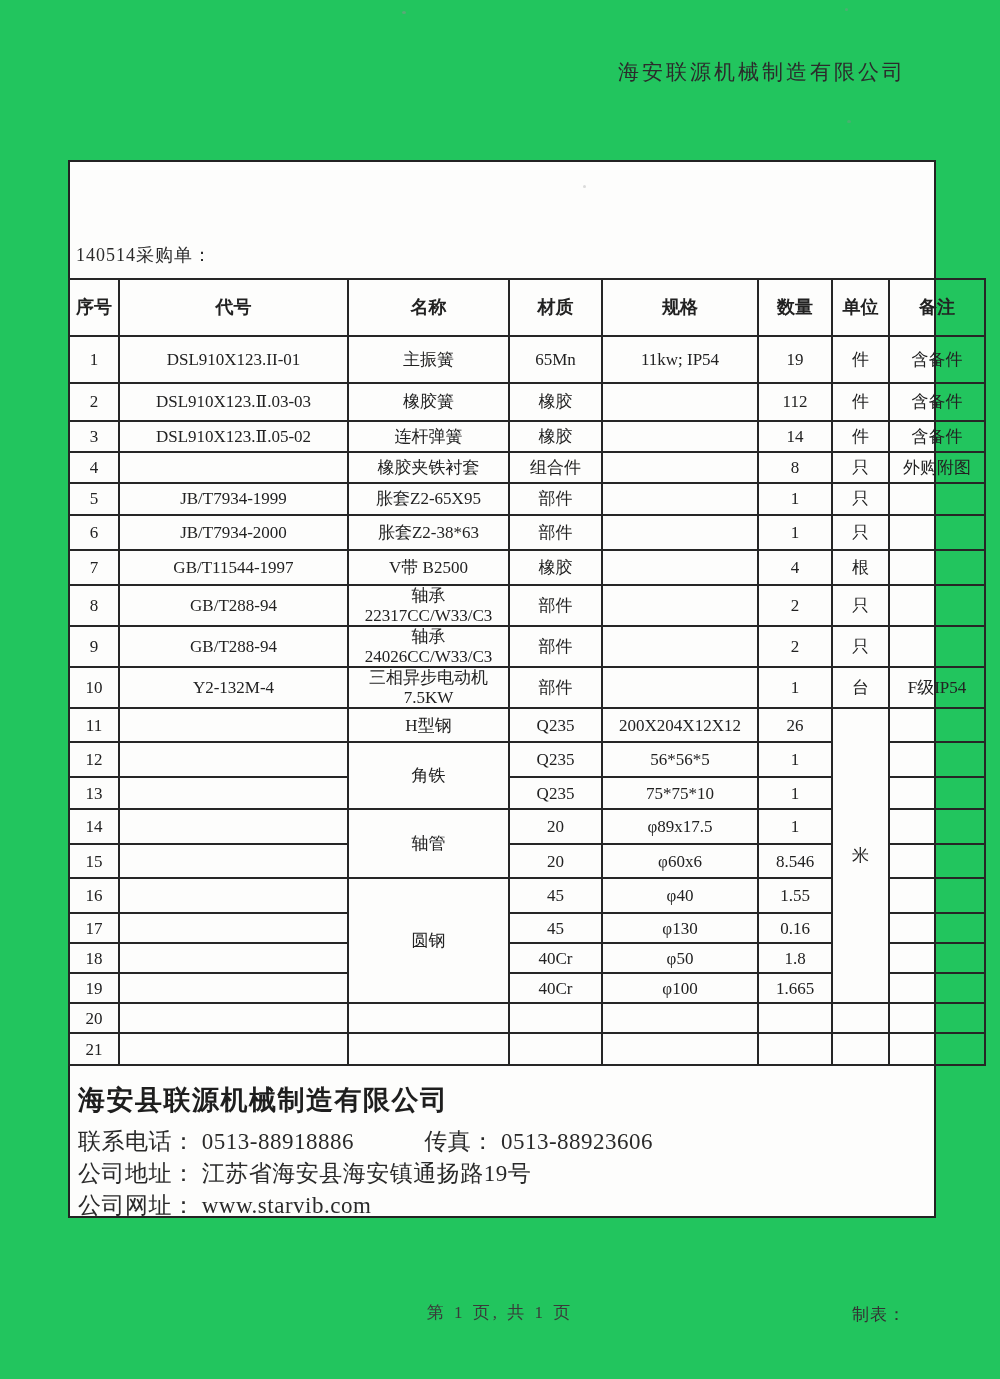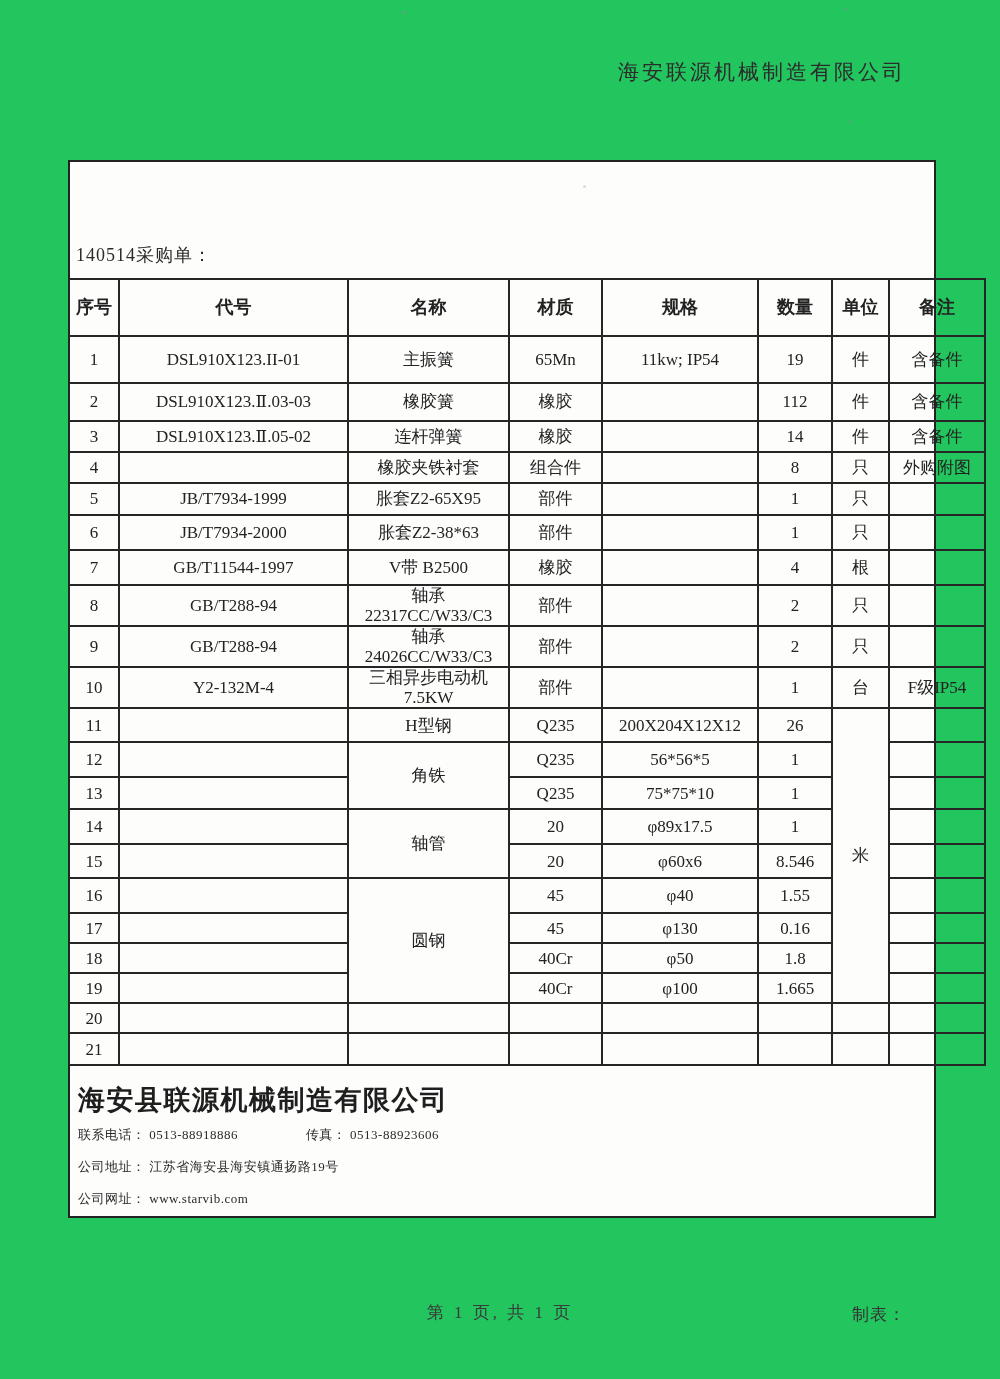--- a/index.html
+++ b/index.html
@@ -49,21 +49,21 @@
   .c4{width:150px;font-size:16.5px;}
   .c5{width:68px;}
   .c6{width:51px;}
   .c7{width:90px;font-size:16.5px;}
   td.small{font-size:12.5px;letter-spacing:0;}
   
   .company-name{
     position:absolute;left:78px;top:1082px;
     font-size:27px;font-weight:700;letter-spacing:1.5px;color:#1e1e1e;
   }
-  .info-line{position:absolute;left:78px;font-size:13px;color:#2a2a2a;letter-spacing:0.5px;}
+  .info-line{position:absolute;left:78px;font-size:23px;color:#2a2a2a;letter-spacing:0.5px;}
   .line-contact{top:1126px;}
   .line-address{top:1158px;}
   .line-website{top:1190px;}
   .fax-group{margin-left:64px;}
   
   .page-info{
     position:absolute;left:0;top:1301px;width:100%;
     text-align:center;font-size:17px;letter-spacing:3px;color:#3a3a3a;
   }
   .maker-label{

